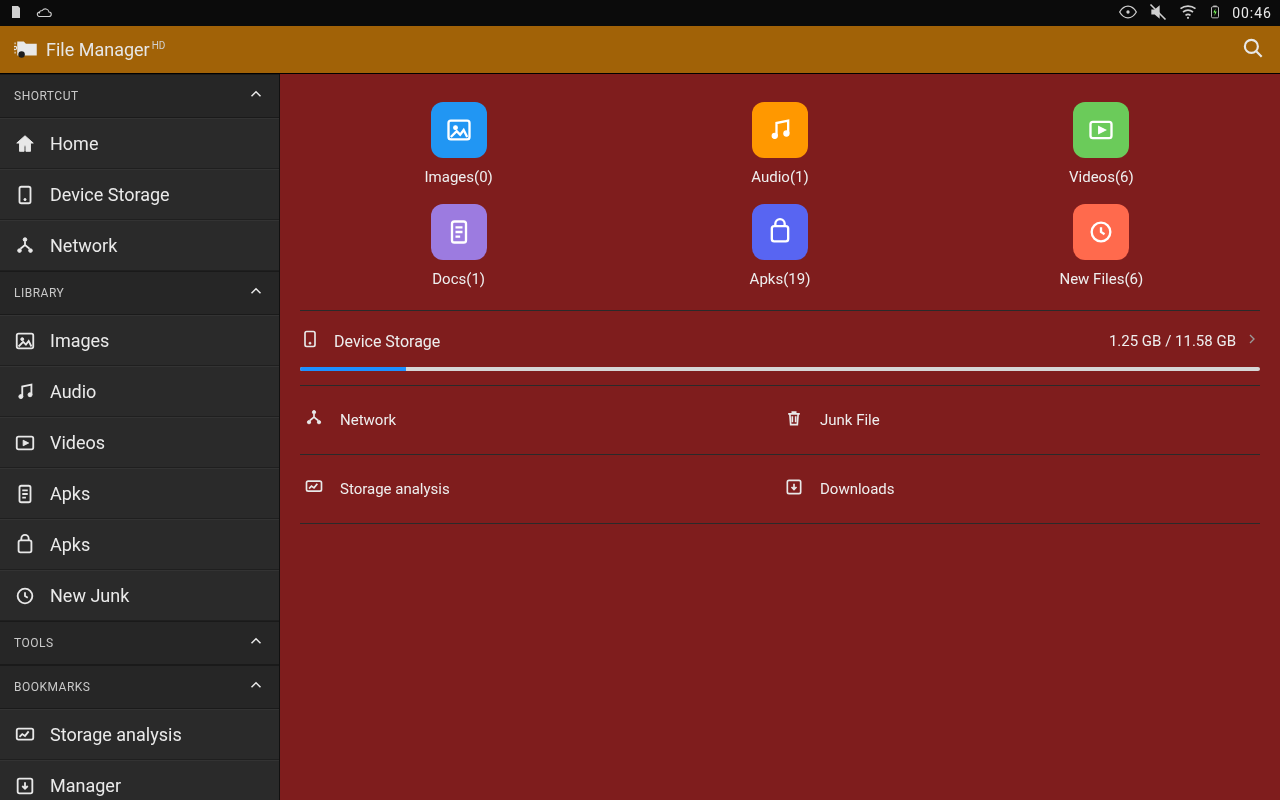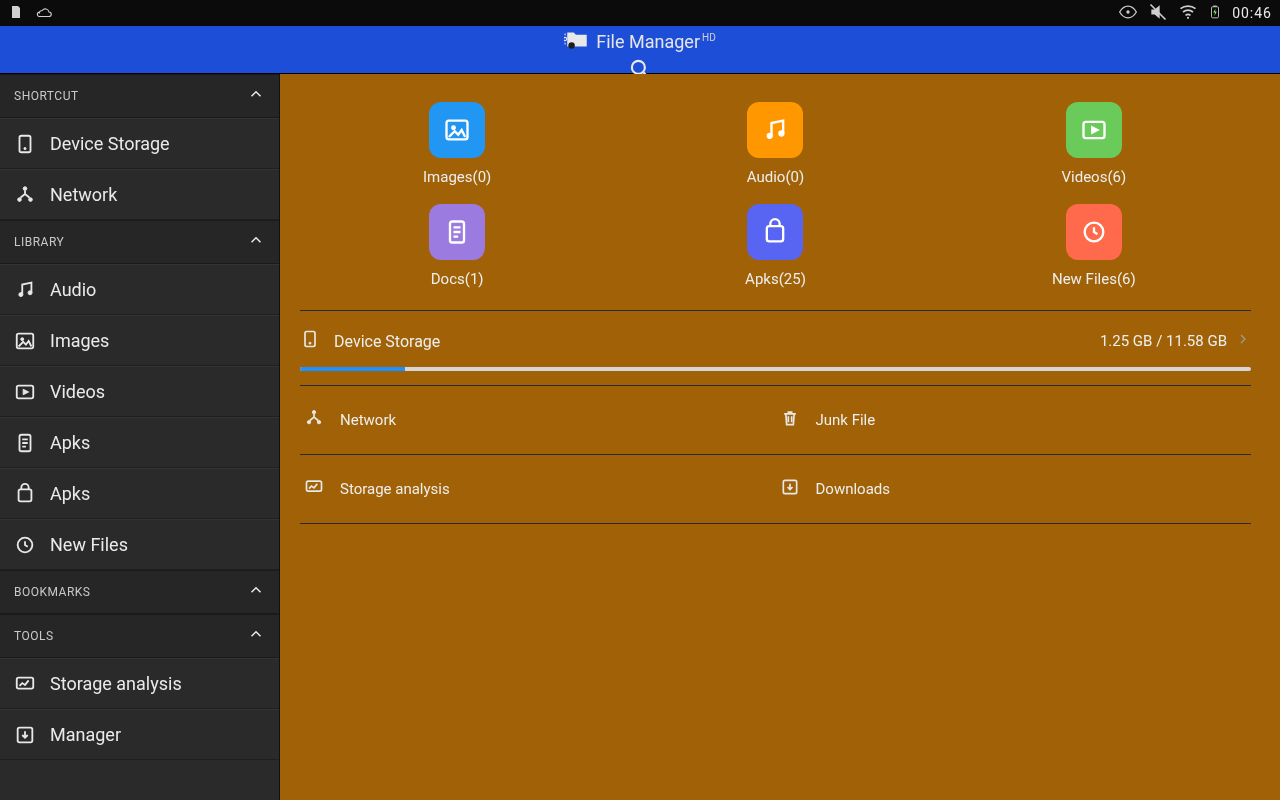--- a/index.html
+++ b/index.html
@@ -3,30 +3,30 @@
 <meta charset="utf-8">
 <style>
   * { box-sizing: border-box; margin: 0; padding: 0; }
   html, body { width: 1280px; height: 800px; overflow: hidden; background: #000; font-family: "Segoe UI", Roboto, Arial, sans-serif; color: #e8e8e8; }
   
   .statusbar { height: 26px; background: #0b0b0b; display: flex; align-items: center; justify-content: space-between; padding: 0 8px; font-size: 14px; }
   .statusbar .left, .statusbar .right { display: flex; align-items: center; gap: 10px; }
   .statusbar svg { fill: #cfcfcf; }
   .statusbar .clock { font-size: 14px; letter-spacing: 1px; color: #eaeaea; }
   
-  .appheader { height: 48px; background: #1d4ed8; display: flex; align-items: center; justify-content: space-between; padding: 0 14px; border-bottom: 1px solid #000; flex-direction: column; }
+  .appheader { height: 48px; background: #a16207; display: flex; align-items: center; justify-content: space-between; padding: 0 14px; border-bottom: 1px solid #000; }
   .appheader .brand { display: flex; align-items: center; gap: 6px; }
   .appheader .brand svg { width: 26px; height: 26px; }
   .appheader .title { font-size: 18px; color: #e6e6e6; }
   .appheader .title .hd { font-size: 10px; vertical-align: super; margin-left: 2px; color: #d0d0d0; }
   .appheader .search svg { width: 26px; height: 26px; fill: #e8e8e8; }
   
   .content { display: flex; height: calc(800px - 26px - 48px); }
   .sidebar { width: 280px; background: #2a2a2a; overflow-y: auto; border-right: 1px solid #111; }
-  .main { flex: 1; background: #a16207; overflow-y: auto; padding: 0 17px 24px 8px; }
+  .main { flex: 1; background: #7f1d1d; overflow-y: auto; padding: 0 8px 24px 8px; }
   
   .section-header { height: 44px; display: flex; align-items: center; justify-content: space-between; padding: 0 14px; background: #262626; border-top: 1px solid #1a1a1a; border-bottom: 1px solid #1a1a1a; cursor: pointer; }
   .section-header .label { font-size: 12px; letter-spacing: 0.5px; color: #c9c9c9; text-transform: uppercase; }
   .section-header svg { width: 18px; height: 18px; fill: #e8e8e8; }
   .side-item { height: 51px; display: flex; align-items: center; gap: 14px; padding: 0 14px; border-top: 1px solid #333; border-bottom: 1px solid #1f1f1f; cursor: pointer; }
   .side-icon { width: 22px; height: 22px; display: flex; align-items: center; justify-content: center; }
   .side-icon svg { width: 22px; height: 22px; fill: #e8e8e8; stroke: #e8e8e8; }
   .side-label { font-size: 18px; color: #eaeaea; }
   
   .cat-grid { display: grid; grid-template-columns: repeat(3, 1fr); row-gap: 18px; padding: 28px 10px 22px 10px; }
@@ -188,20 +188,28 @@
 
     <div class="section-header">
       <span class="label">SHORTCUT</span>
       <span><svg viewBox="0 0 24 24" stroke="#e8e8e8">
             <use href="#i-chev-up"></use>
           </svg></span>
     </div>
     <div class="side-item">
       <span class="side-icon">
           <svg viewBox="0 0 24 24">
+            <use href="#i-home"></use>
+          </svg>
+        </span>
+      <span class="side-label">Home</span>
+    </div>
+    <div class="side-item">
+      <span class="side-icon">
+          <svg viewBox="0 0 24 24">
             <use href="#i-storage"></use>
           </svg>
         </span>
       <span class="side-label">Device Storage</span>
     </div>
     <div class="side-item">
       <span class="side-icon">
           <svg viewBox="0 0 24 24">
             <use href="#i-network"></use>
           </svg>
@@ -211,36 +219,36 @@
 
     <div class="section-header">
       <span class="label">LIBRARY</span>
       <span><svg viewBox="0 0 24 24" stroke="#e8e8e8">
             <use href="#i-chev-up"></use>
           </svg></span>
     </div>
     <div class="side-item">
       <span class="side-icon">
           <svg viewBox="0 0 24 24">
+            <use href="#i-image"></use>
+          </svg>
+        </span>
+      <span class="side-label">Images</span>
+    </div>
+    <div class="side-item">
+      <span class="side-icon">
+          <svg viewBox="0 0 24 24">
             <use href="#i-audio"></use>
           </svg>
         </span>
       <span class="side-label">Audio</span>
     </div>
     <div class="side-item">
       <span class="side-icon">
           <svg viewBox="0 0 24 24">
-            <use href="#i-image"></use>
-          </svg>
-        </span>
-      <span class="side-label">Images</span>
-    </div>
-    <div class="side-item">
-      <span class="side-icon">
-          <svg viewBox="0 0 24 24">
             <use href="#i-video"></use>
           </svg>
         </span>
       <span class="side-label">Videos</span>
     </div>
     <div class="side-item">
       <span class="side-icon">
           <svg viewBox="0 0 24 24">
             <use href="#i-doc"></use>
           </svg>
@@ -254,36 +262,36 @@
           </svg>
         </span>
       <span class="side-label">Apks</span>
     </div>
     <div class="side-item">
       <span class="side-icon">
           <svg viewBox="0 0 24 24">
             <use href="#i-clock"></use>
           </svg>
         </span>
-      <span class="side-label">New Files</span>
+      <span class="side-label">New Junk</span>
+    </div>
+
+    <div class="section-header">
+      <span class="label">TOOLS</span>
+      <span><svg viewBox="0 0 24 24" stroke="#e8e8e8">
+            <use href="#i-chev-up"></use>
+          </svg></span>
     </div>
 
     <div class="section-header">
       <span class="label">BOOKMARKS</span>
       <span><svg viewBox="0 0 24 24" stroke="#e8e8e8">
             <use href="#i-chev-up"></use>
           </svg></span>
     </div>
-
-    <div class="section-header">
-      <span class="label">TOOLS</span>
-      <span><svg viewBox="0 0 24 24" stroke="#e8e8e8">
-            <use href="#i-chev-up"></use>
-          </svg></span>
-    </div>
     <div class="side-item">
       <span class="side-icon">
           <svg viewBox="0 0 24 24">
             <use href="#i-analysis"></use>
           </svg>
         </span>
       <span class="side-label">Storage analysis</span>
     </div>
     <div class="side-item">
       <span class="side-icon">
@@ -305,21 +313,21 @@
             </svg>
           </div>
         <div class="cap">Images(0)</div>
       </div>
       <div class="cat">
         <div class="tile" style="background:#FF9800">
             <svg viewBox="0 0 24 24" fill="#fff" stroke="#fff">
               <use href="#i-audio"></use>
             </svg>
           </div>
-        <div class="cap">Audio(0)</div>
+        <div class="cap">Audio(1)</div>
       </div>
       <div class="cat">
         <div class="tile" style="background:#6BCB5A">
             <svg viewBox="0 0 24 24" fill="#fff" stroke="#fff">
               <use href="#i-video"></use>
             </svg>
           </div>
         <div class="cap">Videos(6)</div>
       </div>
       <div class="cat">
@@ -329,21 +337,21 @@
             </svg>
           </div>
         <div class="cap">Docs(1)</div>
       </div>
       <div class="cat">
         <div class="tile" style="background:#5865F2">
             <svg viewBox="0 0 24 24" fill="#fff" stroke="#fff">
               <use href="#i-apk"></use>
             </svg>
           </div>
-        <div class="cap">Apks(25)</div>
+        <div class="cap">Apks(19)</div>
       </div>
       <div class="cat">
         <div class="tile" style="background:#FF6A4D">
             <svg viewBox="0 0 24 24" fill="#fff" stroke="#fff">
               <use href="#i-clock"></use>
             </svg>
           </div>
         <div class="cap">New Files(6)</div>
       </div>
     </div>

